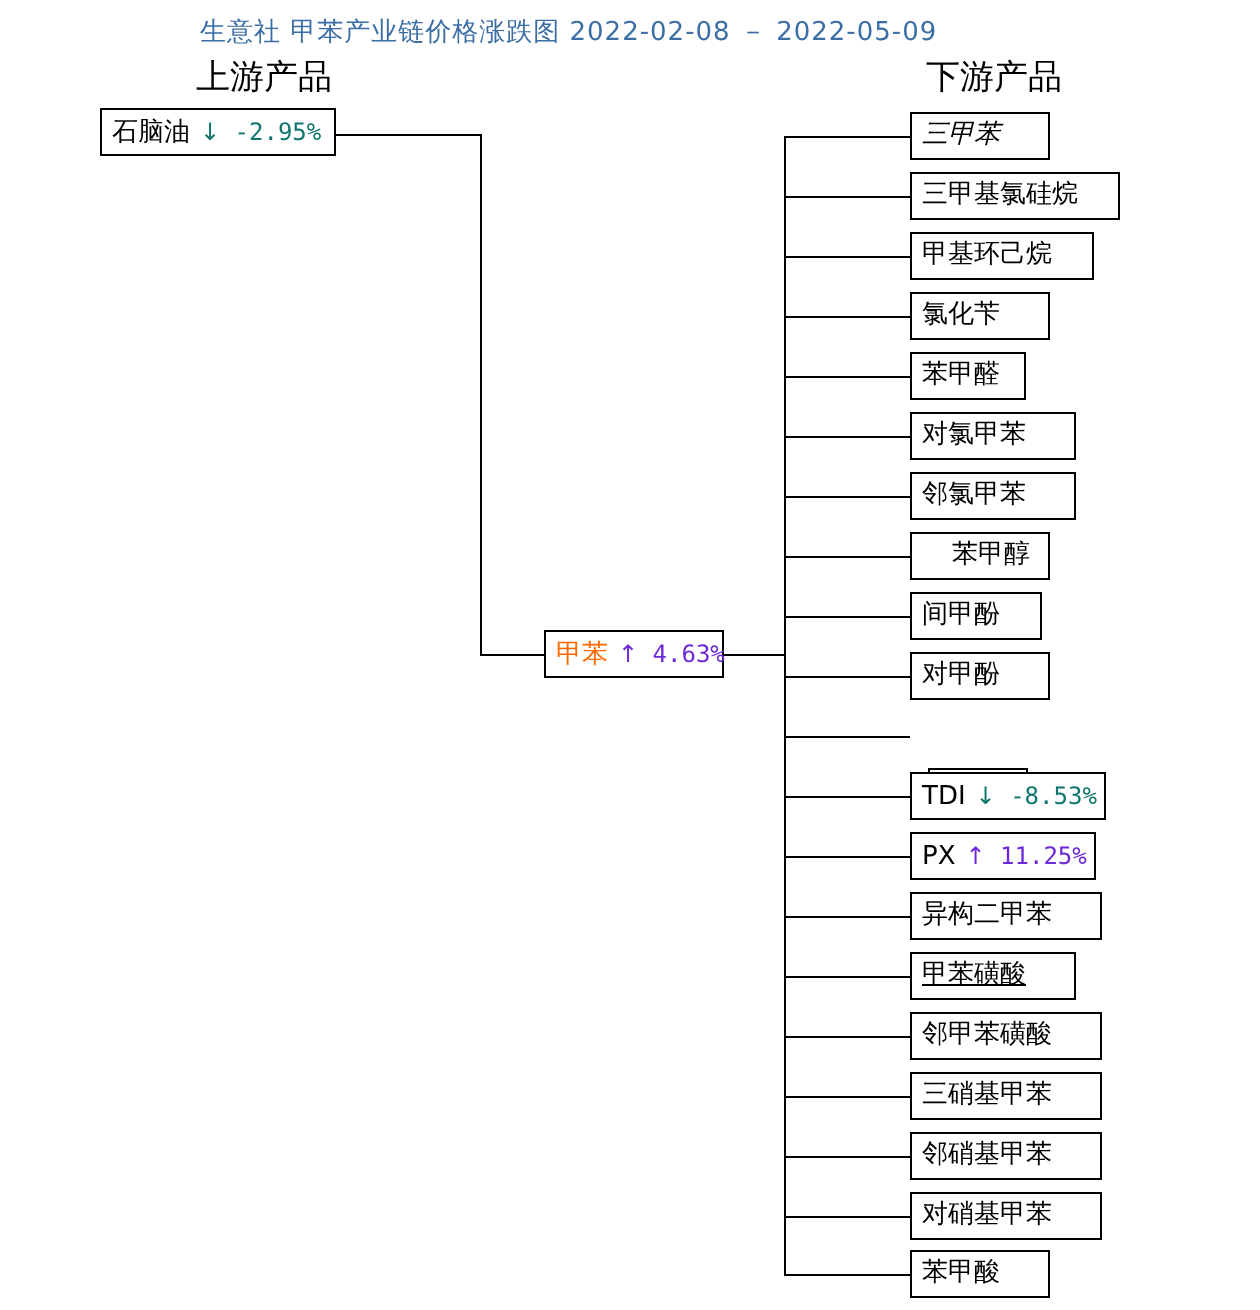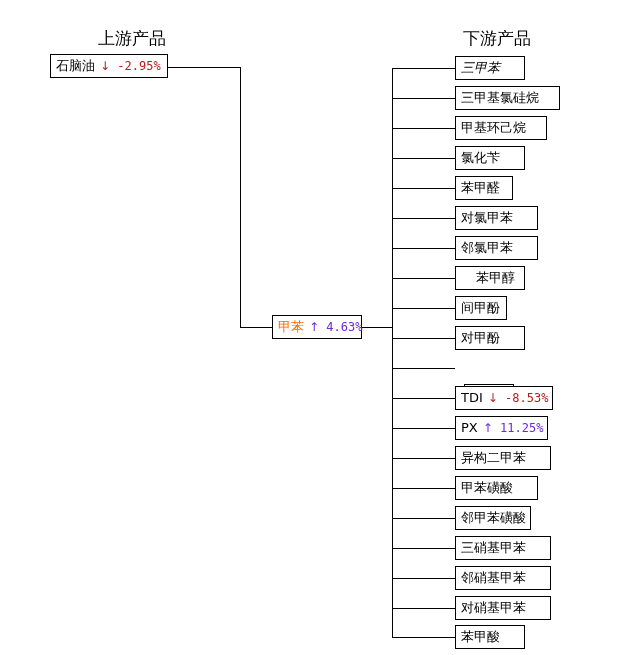--- a/index.html
+++ b/index.html
@@ -64,30 +64,31 @@
     white-space: nowrap;
   }
   .node .name { color: #000000; }
   .node.center .name { color: #ff6a00; }
   .node .chg {
     margin-left: 5px;
     font-family: "DejaVu Sans Mono", "Liberation Mono", monospace;
     font-size: 12px;
   }
   .node .chg.up { color: #6d28d9; }
-  .node .chg.down { color: #b91c1c; }
+  .node .chg.down { color: #0f766e; }
   .node .arrow {
     font-family: "DejaVu Sans", sans-serif;
   }
 </style>
 </head>
 <body>
 
 <div id="chart-root">
 
+  <div class="title">生意社 甲苯产业链价格涨跌图  2022-02-08 － 2022-05-09</div>
 
   <div class="col-header upstream">上游产品</div>
   <div class="col-header downstream">下游产品</div>
 
   <div id="lines-layer">
       <div class="line-h" style="left: 168px; top: 67px; width: 72px;"></div>
       <div class="line-v" style="left: 240px; top: 67px; height: 260px;"></div>
       <div class="line-h" style="left: 240px; top: 327px; width: 32px;"></div>
       <div class="line-h" style="left: 362px; top: 327px; width: 30px;"></div>
       <div class="line-v" style="left: 392px; top: 68px; height: 569px;"></div>
@@ -116,27 +117,27 @@
       <div class="node" style="left: 50px; top: 54px; width: 118px;"><span class="name">石脑油</span><span class="chg down"><span class="arrow">↓</span> -2.95%</span></div>
       <div class="node center" style="left: 272px; top: 315px; width: 90px;"><span class="name">甲苯</span><span class="chg up"><span class="arrow">↑</span> 4.63%</span></div>
       <div class="node" style="left: 455px; top: 56px; width: 70px; font-style: italic;"><span class="name">三甲苯</span></div>
       <div class="node" style="left: 455px; top: 86px; width: 105px;"><span class="name">三甲基氯硅烷</span></div>
       <div class="node" style="left: 455px; top: 116px; width: 92px;"><span class="name">甲基环己烷</span></div>
       <div class="node" style="left: 455px; top: 146px; width: 70px;"><span class="name">氯化苄</span></div>
       <div class="node" style="left: 455px; top: 176px; width: 58px;"><span class="name">苯甲醛</span></div>
       <div class="node" style="left: 455px; top: 206px; width: 83px;"><span class="name">对氯甲苯</span></div>
       <div class="node" style="left: 455px; top: 236px; width: 83px;"><span class="name">邻氯甲苯</span></div>
       <div class="node" style="left: 455px; top: 266px; width: 70px; padding-left: 20px;"><span class="name">苯甲醇</span></div>
-      <div class="node" style="left: 455px; top: 296px; width: 52px;"><span class="name">间甲酚</span></div>
+      <div class="node" style="left: 455px; top: 296px; width: 66px;"><span class="name">间甲酚</span></div>
       <div class="node" style="left: 455px; top: 326px; width: 70px;"><span class="name">对甲酚</span></div>
       <div class="node" style="left: 464px; top: 356px; width: 50px; margin-top: 28px;"><span class="name">氯甲苯</span></div>
       <div class="node" style="left: 455px; top: 386px; width: 98px;"><span class="name">TDI</span><span class="chg down"><span class="arrow">↓</span> -8.53%</span></div>
       <div class="node" style="left: 455px; top: 416px; width: 93px;"><span class="name">PX</span><span class="chg up"><span class="arrow">↑</span> 11.25%</span></div>
       <div class="node" style="left: 455px; top: 446px; width: 96px;"><span class="name">异构二甲苯</span></div>
-      <div class="node" style="left: 455px; top: 476px; width: 83px;"><span class="name">甲苯磺酸</span></div>
-      <div class="node" style="left: 455px; top: 506px; width: 76px;"><span class="name">邻甲苯磺酸</span></div>
+      <div class="node" style="left: 455px; top: 476px; width: 83px; text-decoration: underline;"><span class="name">甲苯磺酸</span></div>
+      <div class="node" style="left: 455px; top: 506px; width: 96px;"><span class="name">邻甲苯磺酸</span></div>
       <div class="node" style="left: 455px; top: 536px; width: 96px;"><span class="name">三硝基甲苯</span></div>
       <div class="node" style="left: 455px; top: 566px; width: 96px;"><span class="name">邻硝基甲苯</span></div>
       <div class="node" style="left: 455px; top: 596px; width: 96px;"><span class="name">对硝基甲苯</span></div>
       <div class="node" style="left: 455px; top: 625px; width: 70px;"><span class="name">苯甲酸</span></div>
     </div>
 
 </div>
 
 </body></html>

